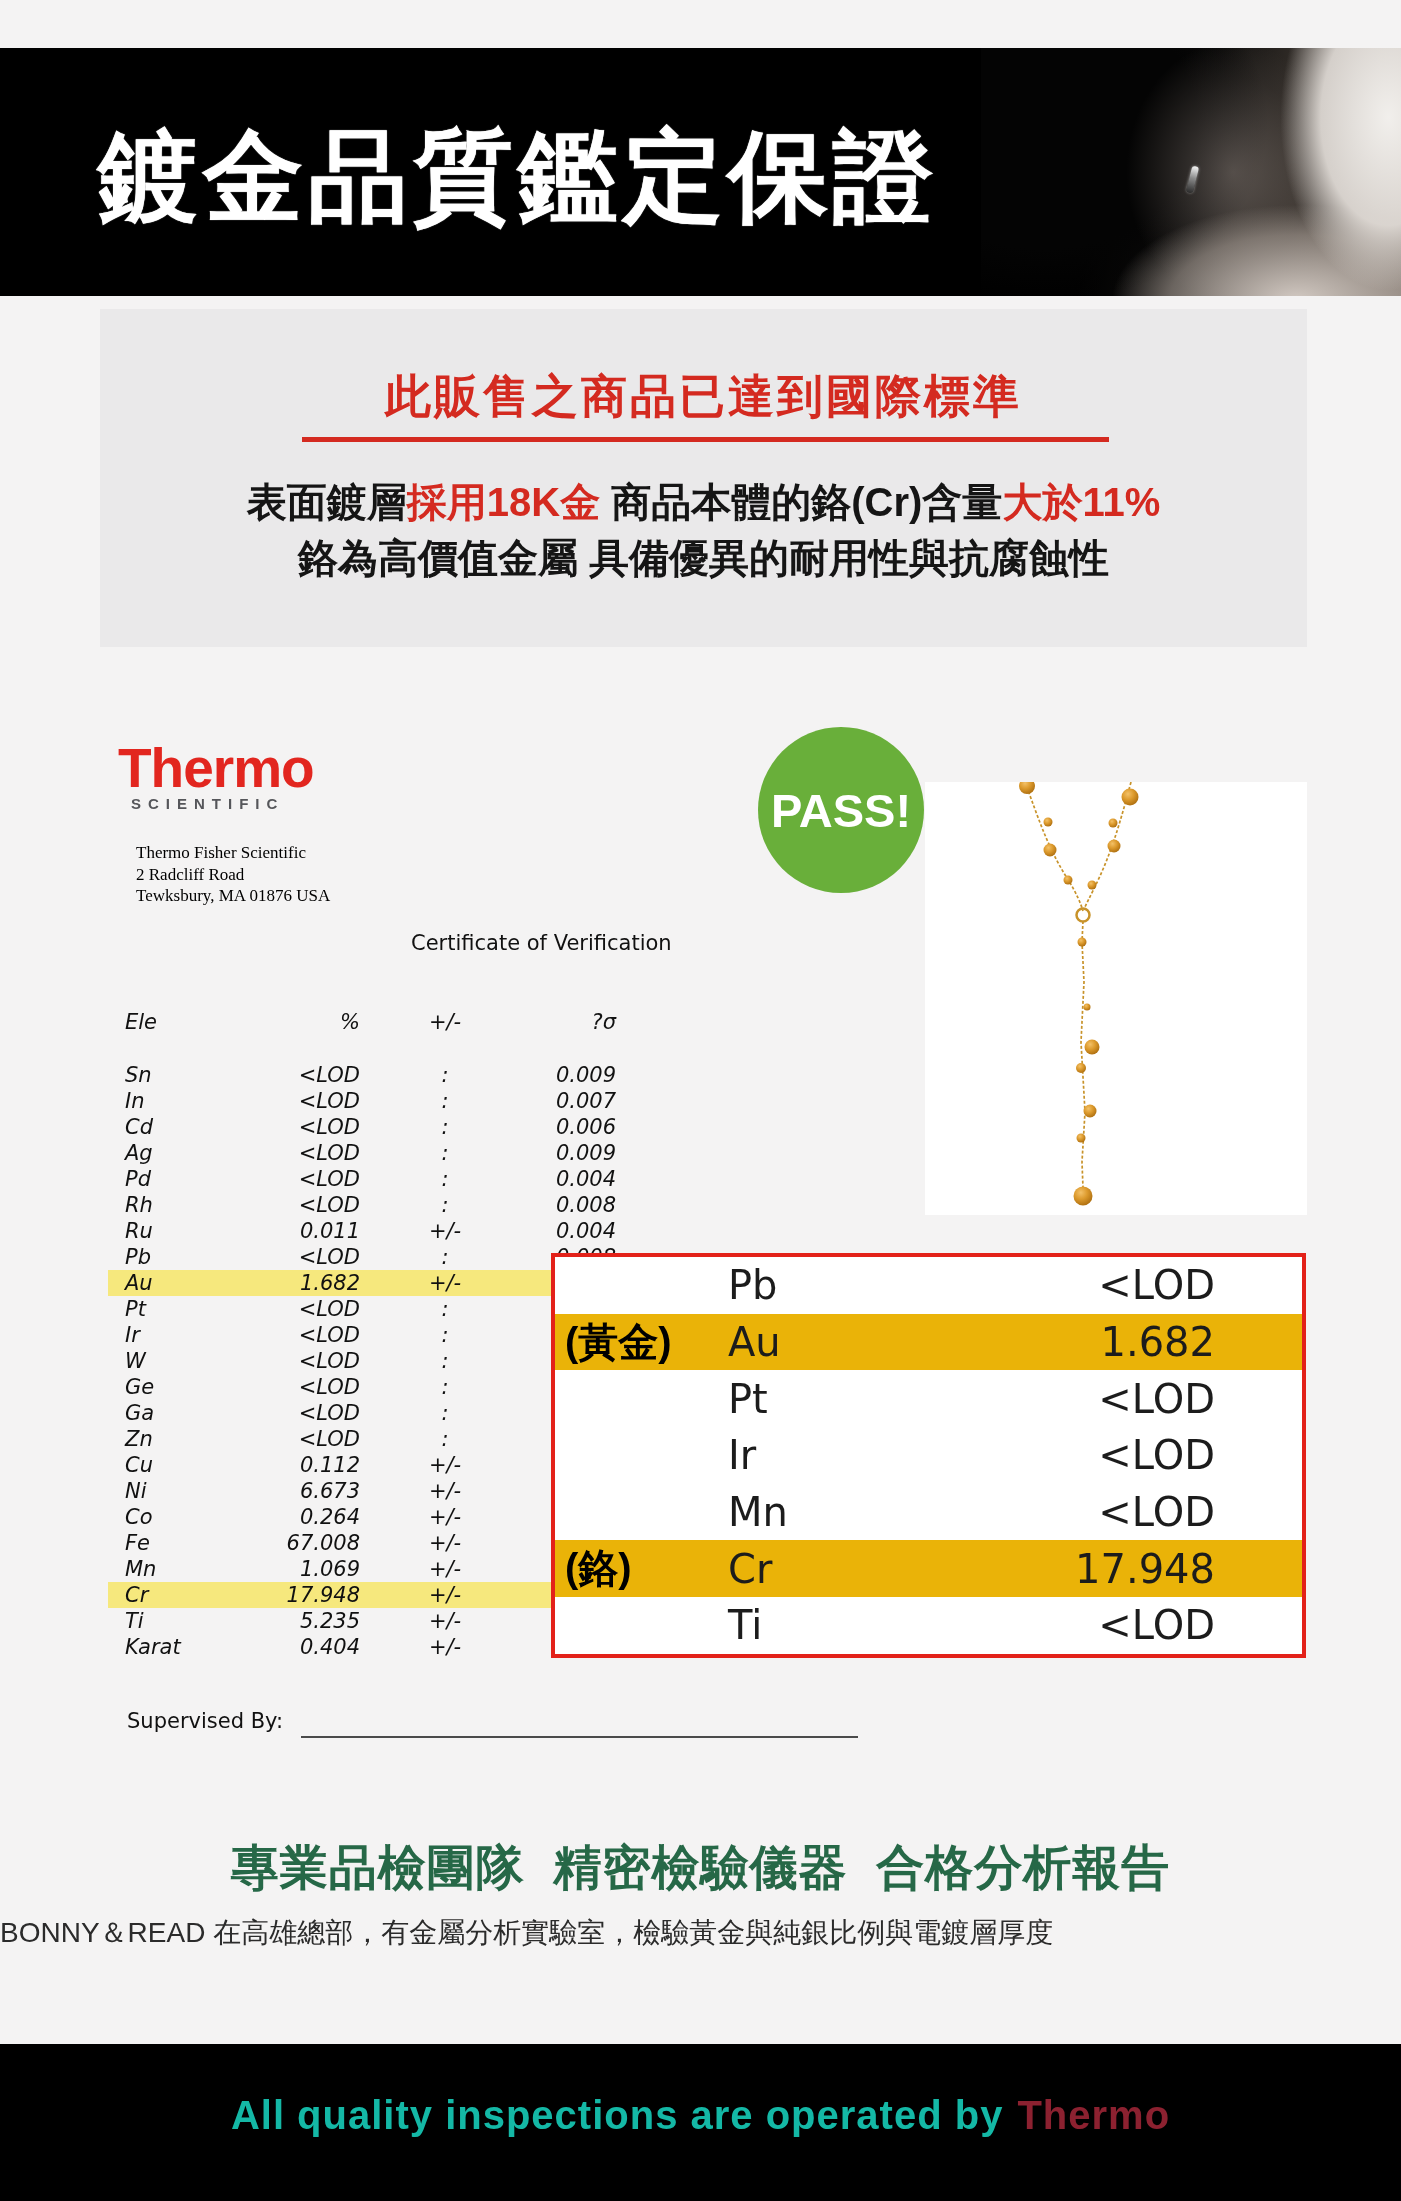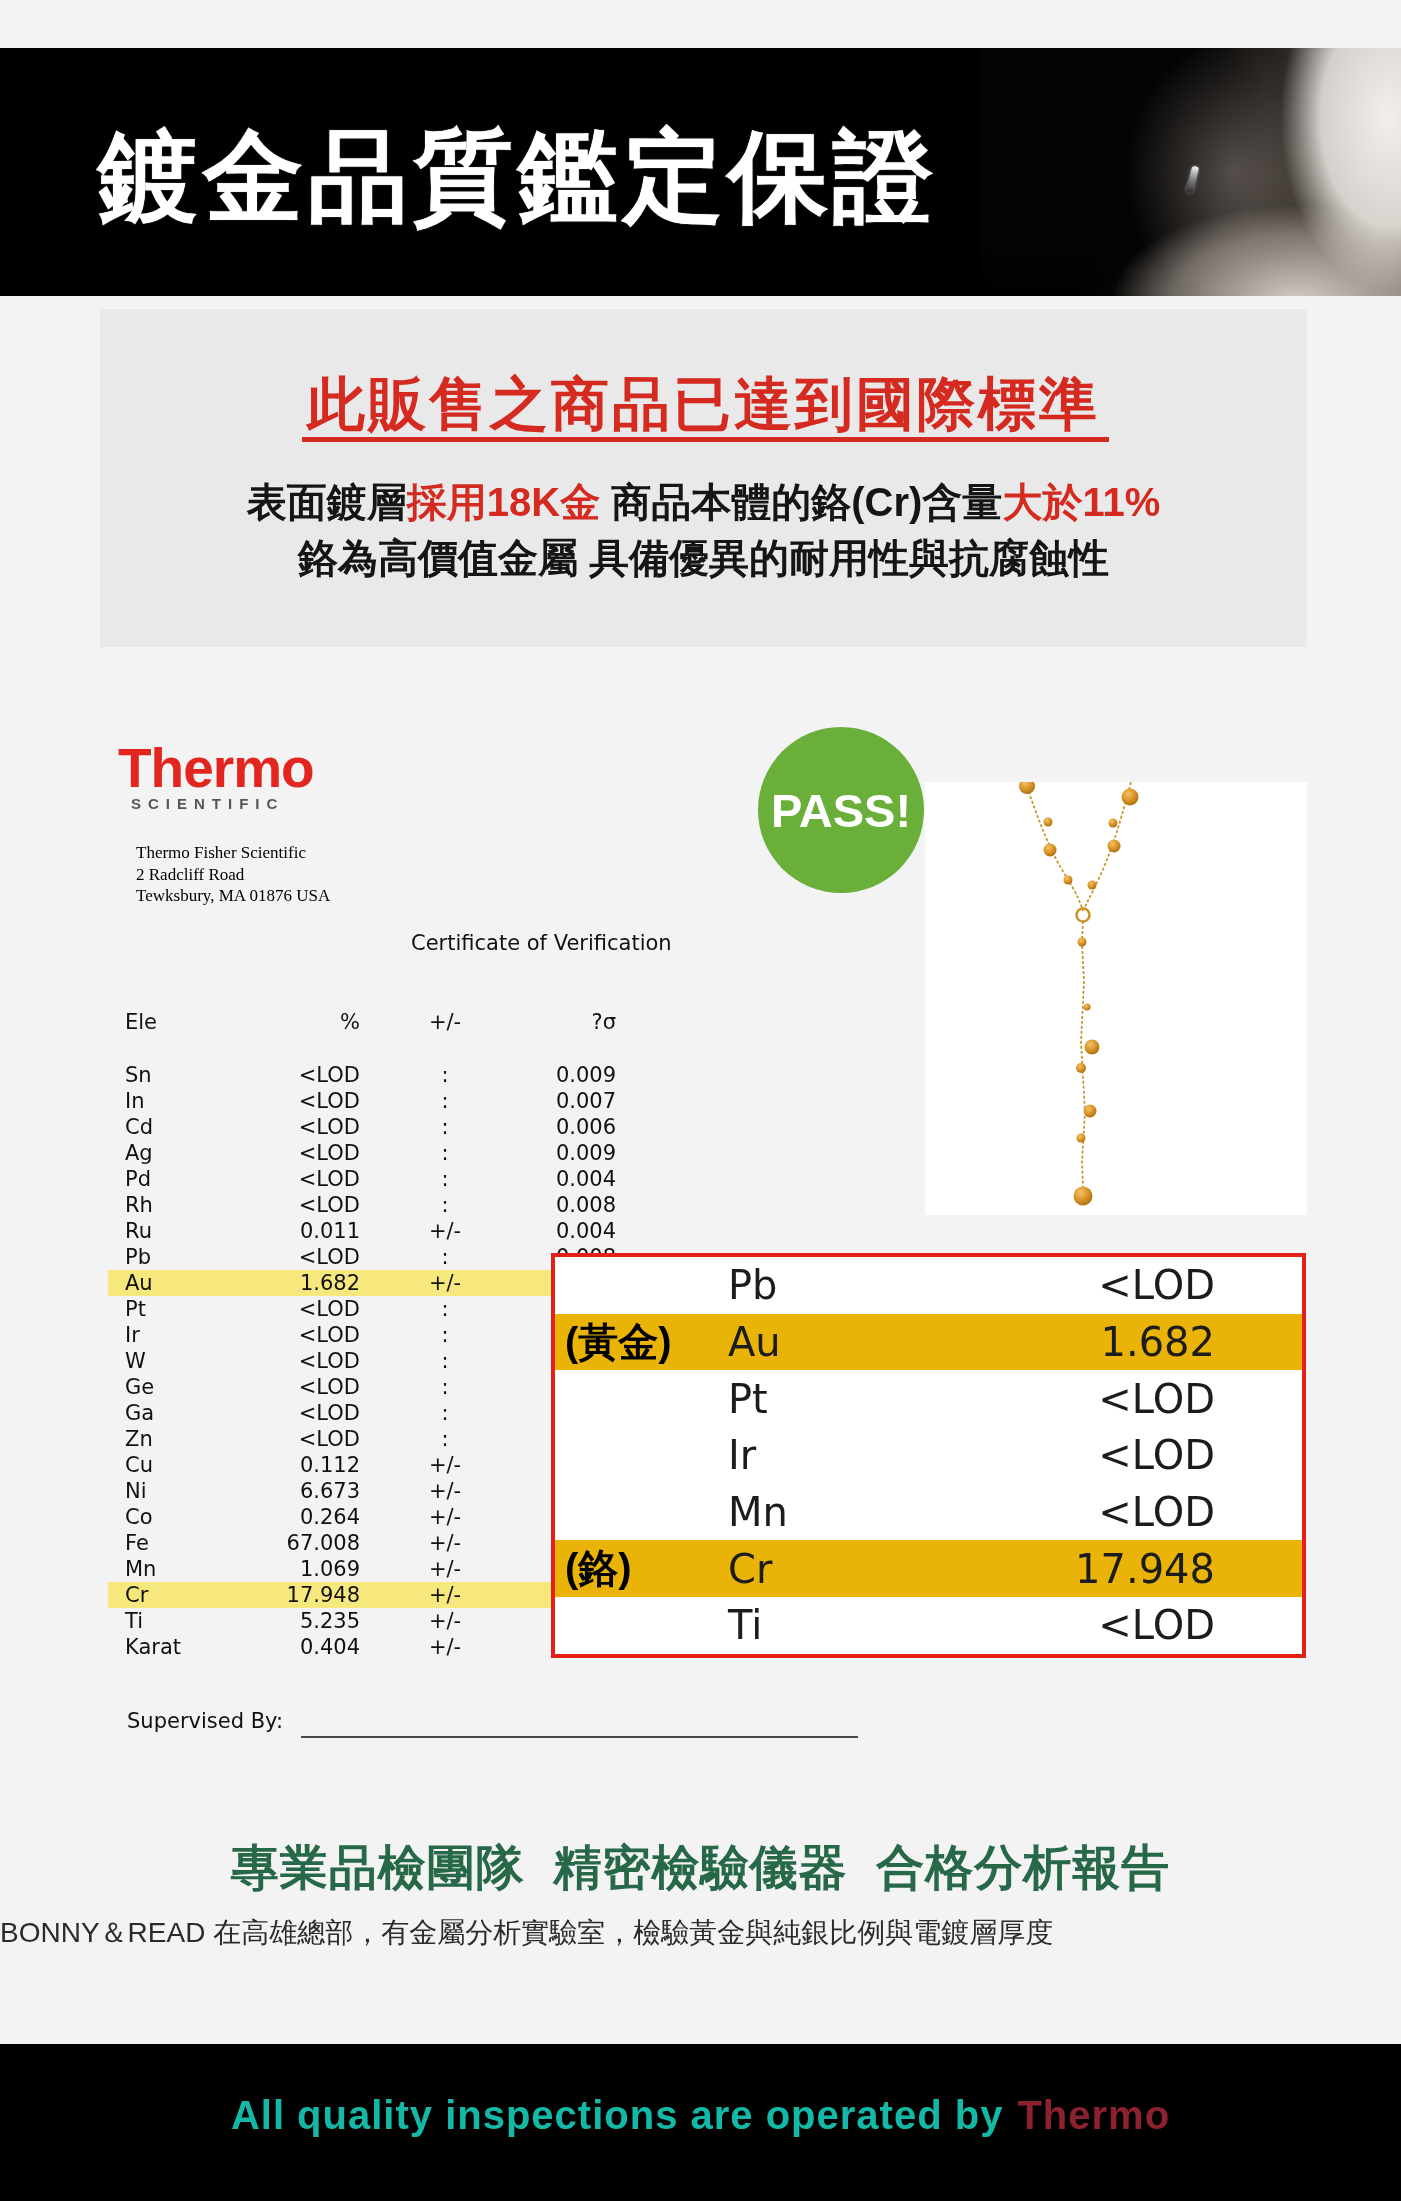--- a/index.html
+++ b/index.html
@@ -26,21 +26,21 @@
   }
   .banner-title{
     position:absolute;left:98px;top:78px;margin:0;
     font-size:100px;font-weight:900;letter-spacing:5px;color:#fff;line-height:1;
     text-shadow:0 0 1px #fff;
   }
   
   .intro-card{position:absolute;left:100px;top:309px;width:1207px;height:338px;background:#eae9ea;}
   .intro-title{
     position:absolute;left:0;top:57px;width:100%;text-align:center;
-    font-size:58px;font-weight:900;letter-spacing:3px;color:#d42a20;
+    font-size:46px;font-weight:900;letter-spacing:3px;color:#d42a20;
   }
   .intro-underline{position:absolute;left:202px;top:128px;width:807px;height:5px;background:#d42a20;}
   .intro-line2{
     position:absolute;left:0;top:166px;width:100%;text-align:center;margin:0;
     font-size:40px;font-weight:700;color:#151515;white-space:pre;
   }
   .intro-line2 .red{color:#d42a20;}
   .intro-line3{
     position:absolute;left:0;top:222px;width:100%;text-align:center;margin:0;
     font-size:40px;font-weight:700;color:#151515;
@@ -71,21 +71,21 @@
   .cert-heading{
     position:absolute;left:411px;top:931px;
     font-family:"DejaVu Sans",sans-serif;font-size:21px;color:#111;
   }
   .cert-table{
     position:absolute;left:125px;top:1009px;width:491px;
     font-family:"DejaVu Sans",sans-serif;font-size:21px;color:#111;
   }
   .trow{
     display:grid;grid-template-columns:90px 145px 170px 86px;
-    height:26px;line-height:26px;position:relative;
+    height:26px;line-height:26px;position:relative;font-style:italic;
   }
   .trow span{position:relative;z-index:1;}
   .trow .pct{text-align:right;}
   .trow .pm{text-align:center;}
   .trow .sig{text-align:right;}
   .thead{margin-bottom:27px;}
   .trow.hl::before{
     content:"";position:absolute;left:-17px;top:0;width:454px;height:26px;
     background:#f6e87d;z-index:0;
   }

